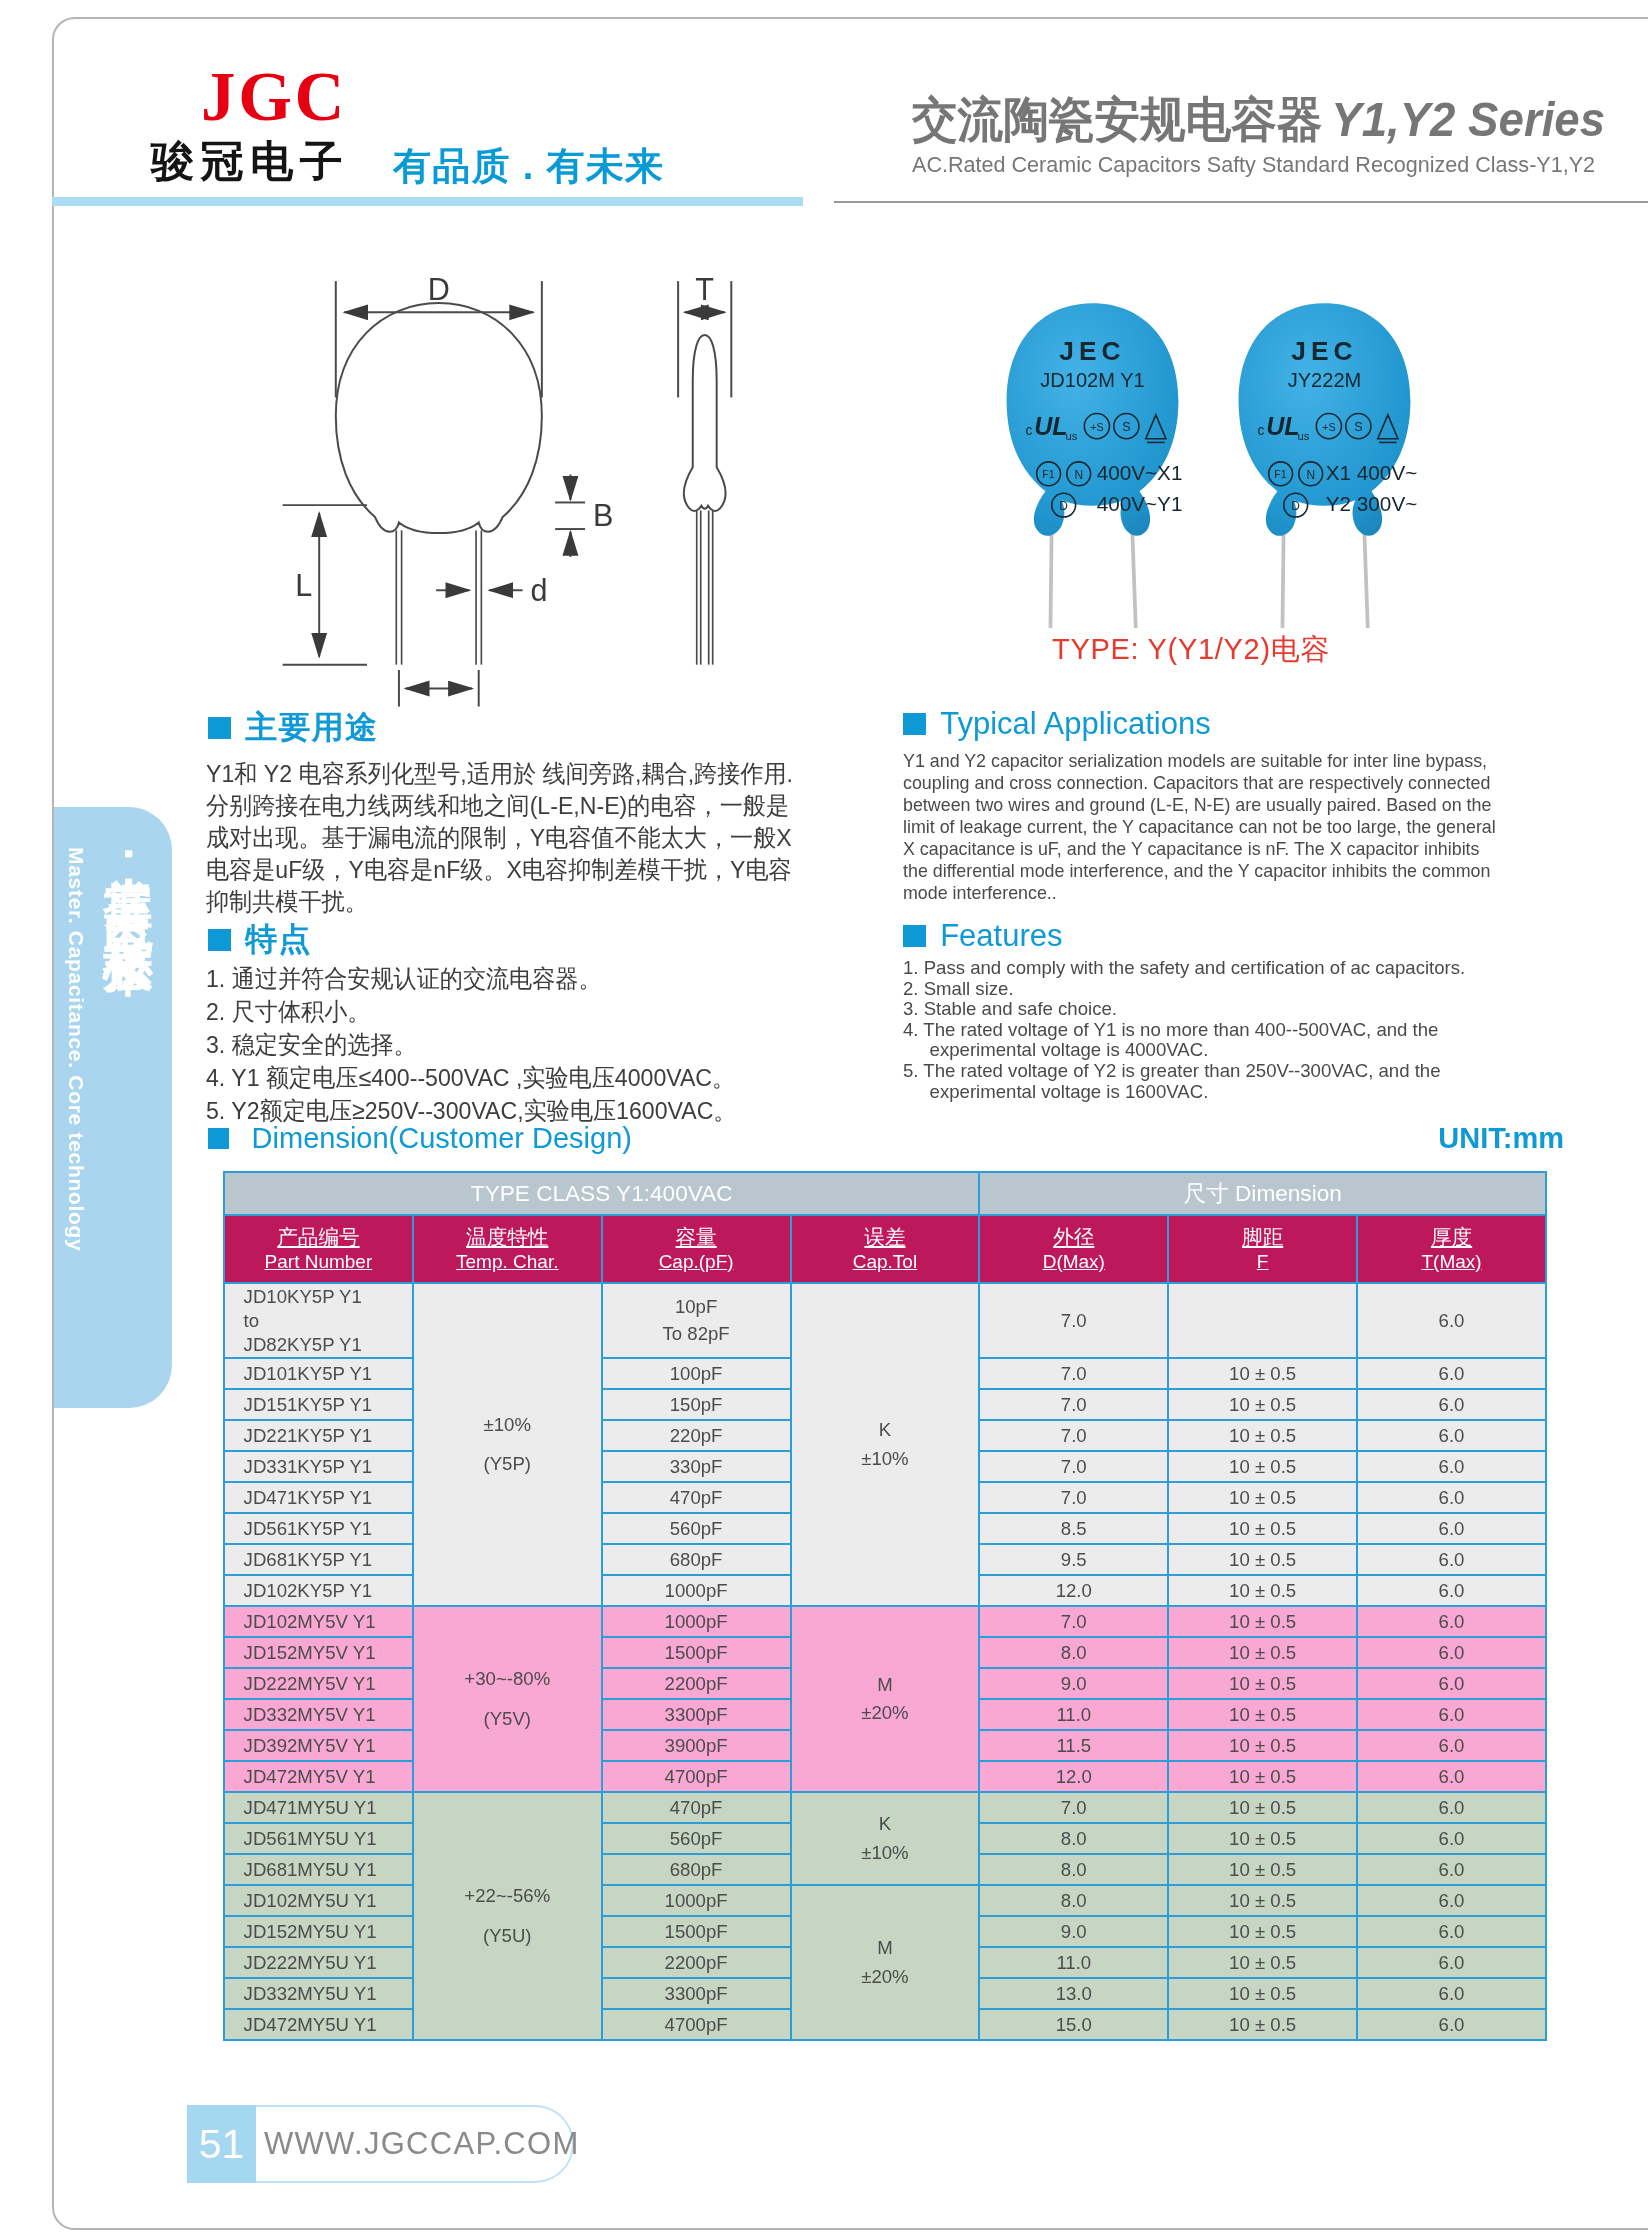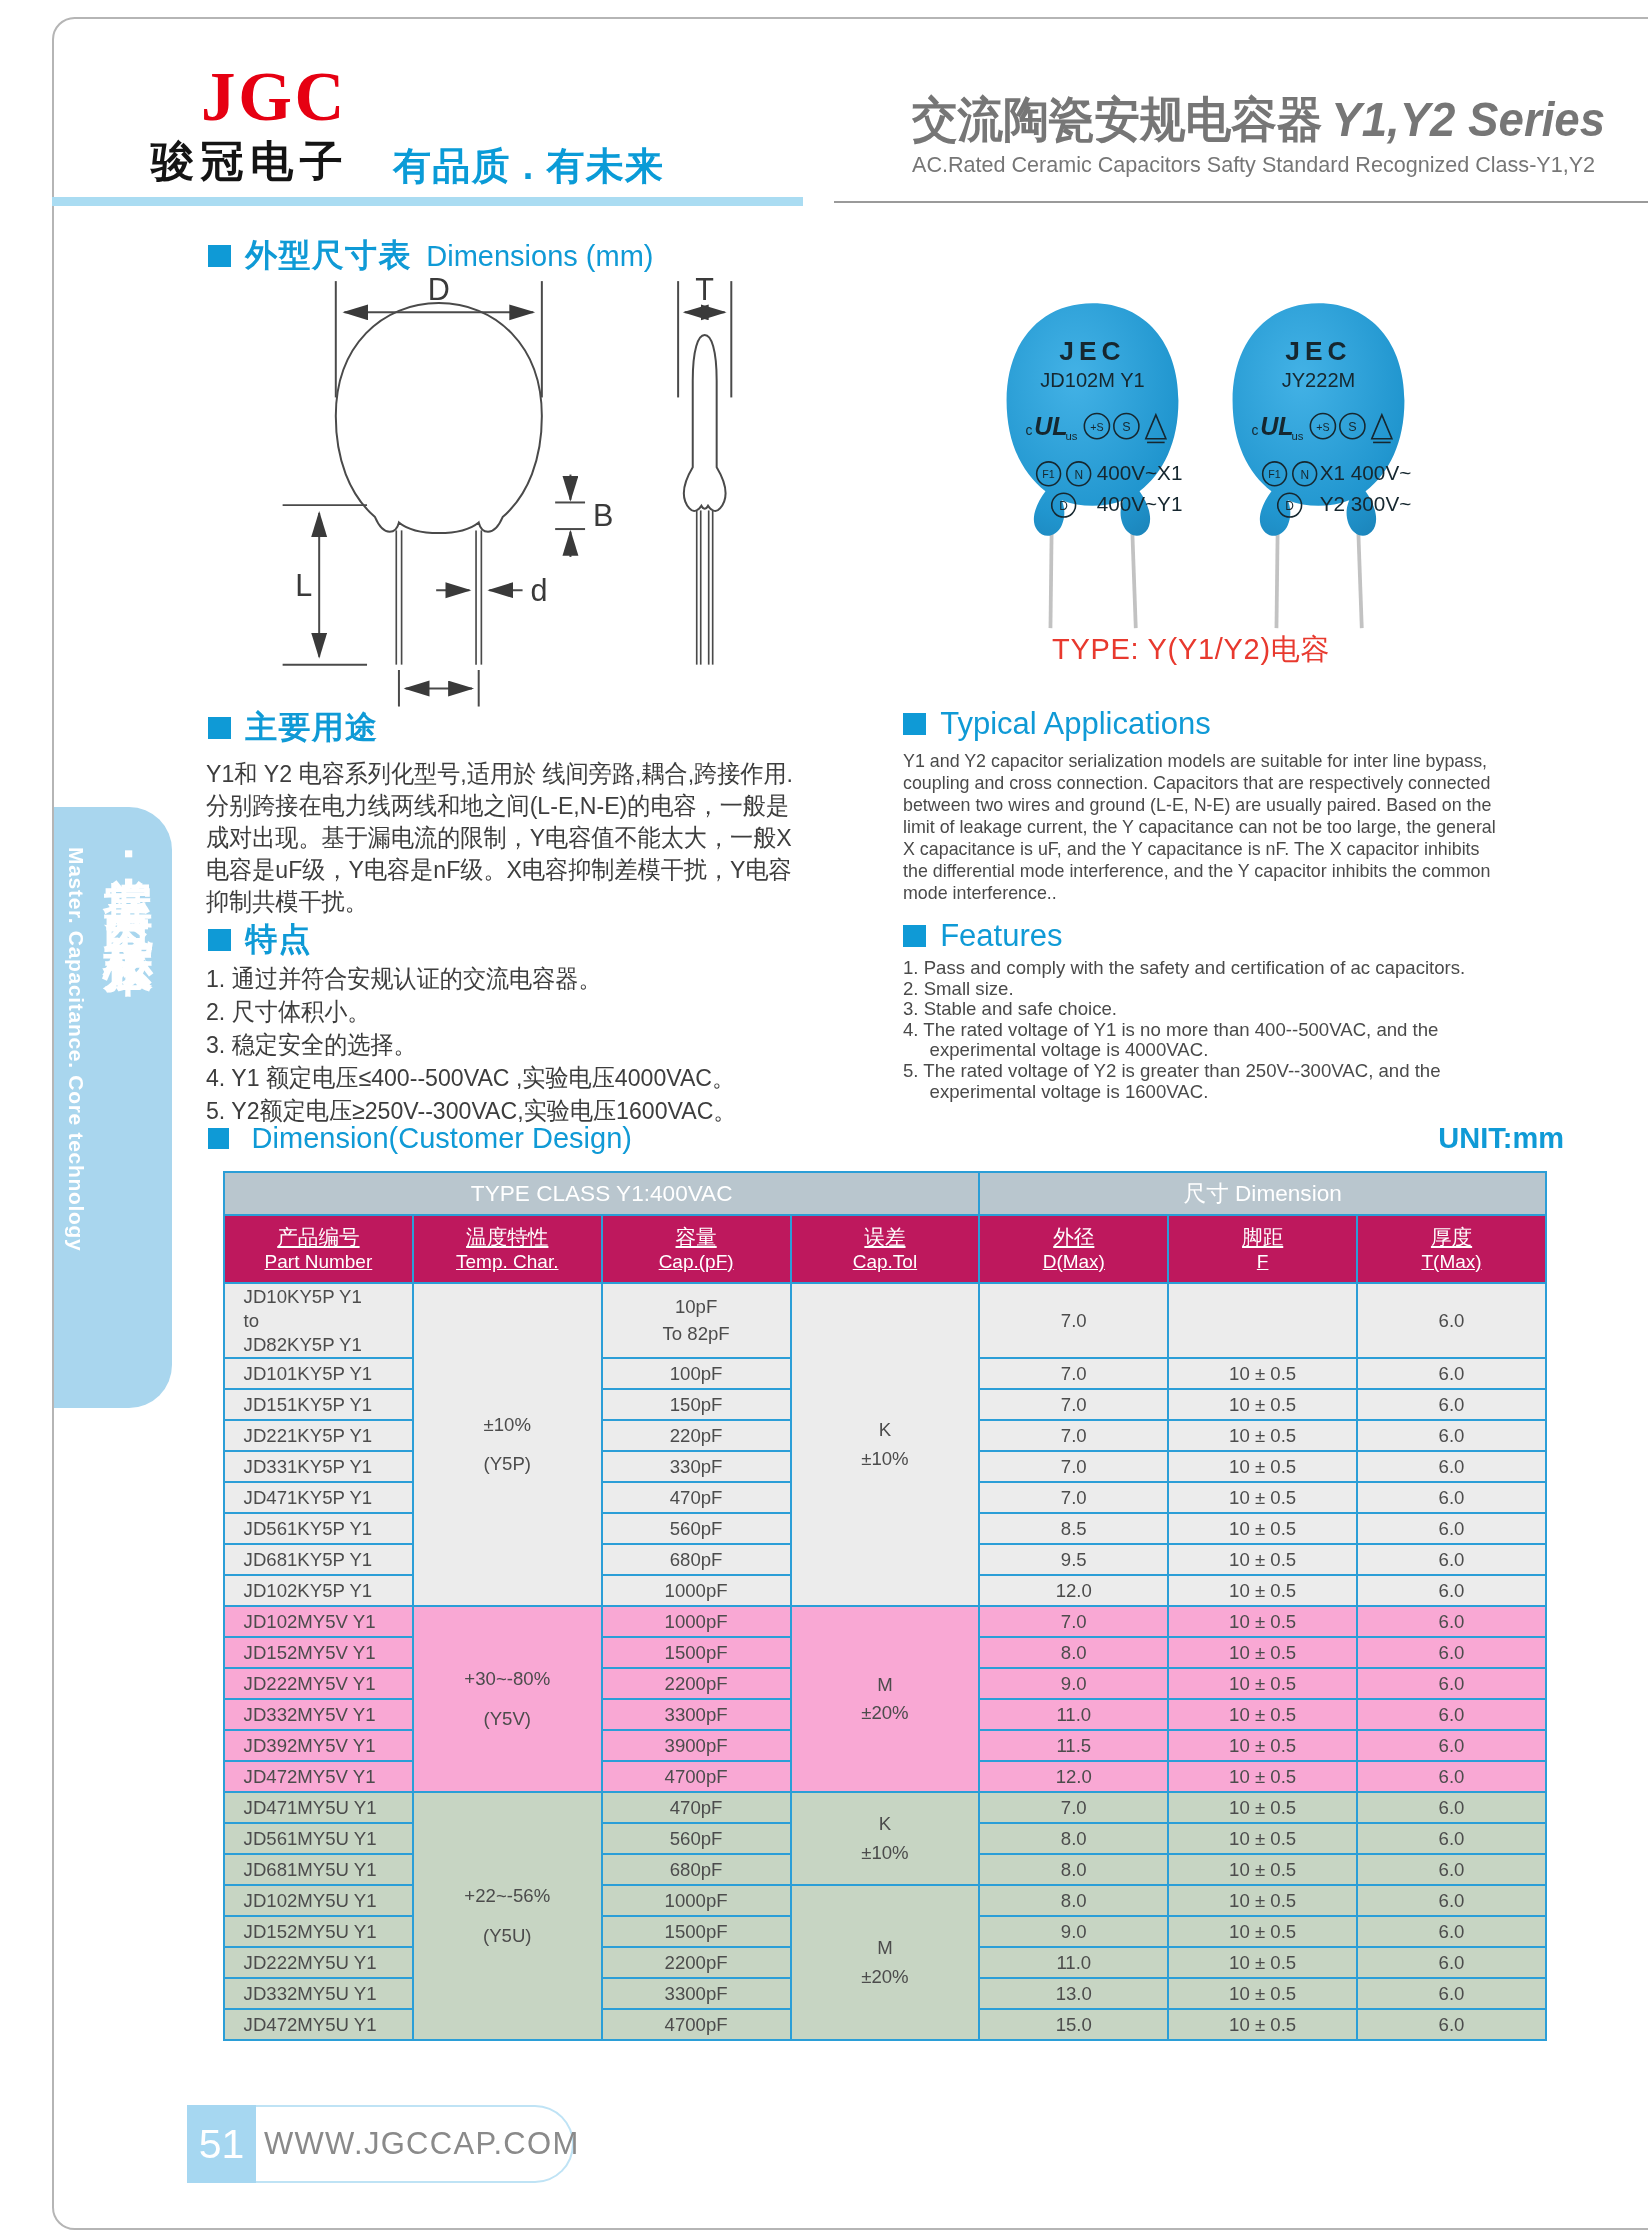--- a/index.html
+++ b/index.html
@@ -36,21 +36,21 @@
   .side-cn{position:absolute;right:9.3px;top:32px;writing-mode:vertical-rl;
         font-size:49px;font-weight:bold;color:#ffffff;letter-spacing:4px;}
   .side-en{position:absolute;left:10.6px;top:40px;writing-mode:vertical-rl;
         font-size:21px;font-weight:bold;color:#ffffff;letter-spacing:0.7px;}
 
   
   .diagram{position:absolute;left:219px;top:271px;}
   .diagram text{font-family:"Liberation Sans",sans-serif;font-size:46px;fill:#3a3a3a;}
 
   
-  .caps{position:absolute;left:942px;top:284px;display:flex;gap:19px;}
+  .caps{position:absolute;left:942px;top:284px;display:flex;gap:25px;}
   .cap-svg text{font-family:"Liberation Sans",sans-serif;fill:#16272f;}
   .type-note{position:absolute;left:1005px;top:630px;font-size:29px;font-weight:500;
         color:#e8392e;letter-spacing:0.7px;}
 
   
   .cn-par{position:absolute;white-space:nowrap;transform:scaleX(0.94);transform-origin:0 0;
         font-size:24.6px;line-height:32px;color:#3d3d3d;}
   .en-par{position:absolute;white-space:nowrap;transform:scaleX(0.96);transform-origin:0 0;
         font-size:18.6px;line-height:22px;color:#4a4a4a;}
   .feat-en{position:absolute;width:638px;font-size:18.6px;line-height:20.6px;color:#4a4a4a;}
@@ -107,25 +107,20 @@
   </div>
   <div class="sub-title">AC.Rated Ceramic Capacitors Safty Standard Recognized Class-Y1,Y2</div>
   <div class="hdr-blue-bar"></div>
   <div class="hdr-gray-line"></div>
 
   <div class="sidebar">
     <div class="side-cn">掌握·电容·核心技术</div>
     <div class="side-en">Master. Capacitance. Core technology</div>
   </div>
 
-  <div class="sec-head" style="left:161px;top:234px;">
-    <span class="bullet"></span>
-    <span class="t-cn">外型尺寸表</span>
-    <span class="t-en">Dimensions (mm)</span>
-  </div>
 
   <svg class="diagram" width="565" height="439" viewBox="0 0 850 660">
     <defs>
       <marker id="ah" markerWidth="14" markerHeight="10" refX="12" refY="4" orient="auto-start-reverse">
         <path d="M0,0 L13,4 L0,8 Z" fill="#3a3a3a"></path>
       </marker>
     </defs>
     <g stroke="#4a4a4a" stroke-width="3" fill="none">
 
       <line x1="105" y1="15" x2="105" y2="190"></line>

